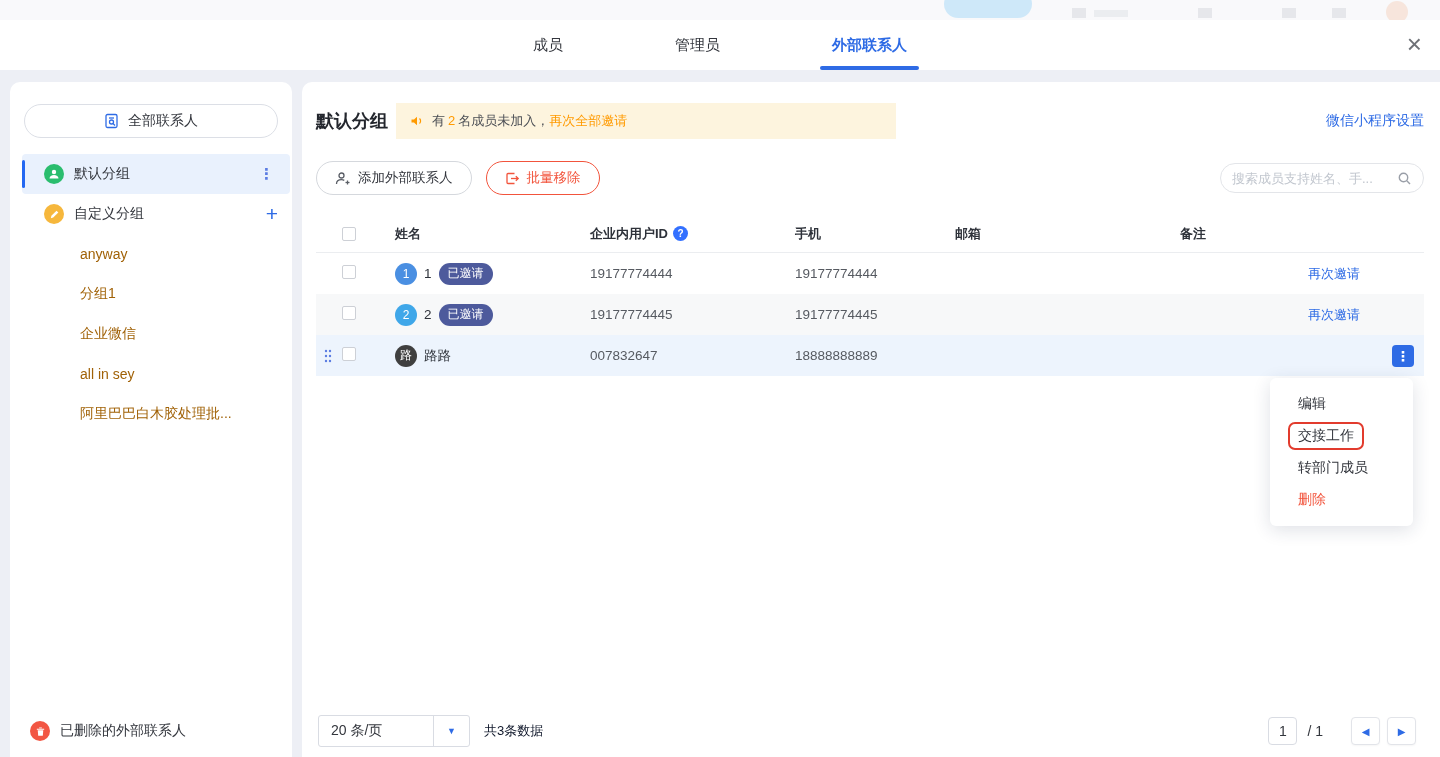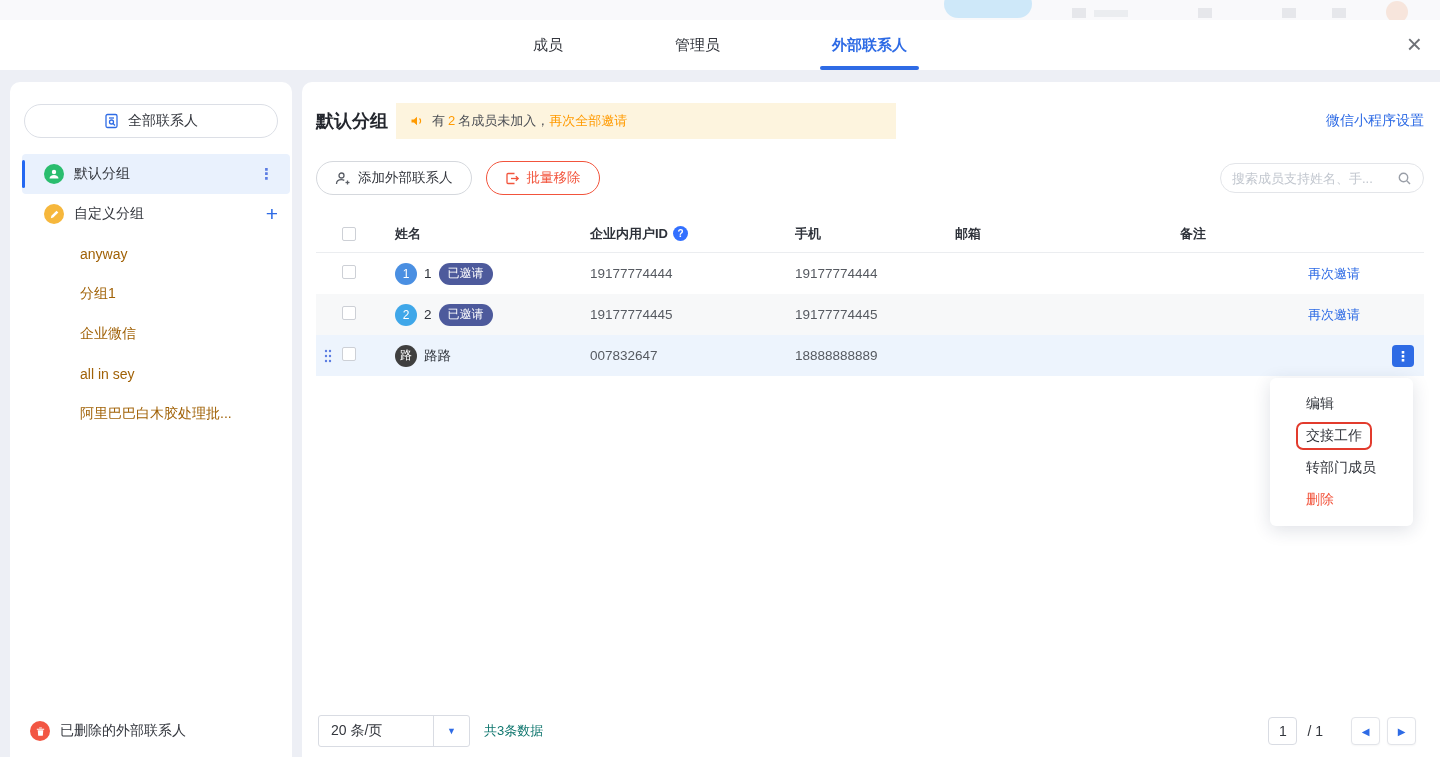--- a/index.html
+++ b/index.html
@@ -78,31 +78,31 @@
   .nm { color:#2e323a; }
   .badge { background:#4d5a9c; color:#fff; font-size:12px; padding:2.5px 9px; border-radius:11px; }
   .c-ops { padding-left:12px; display:flex; align-items:center; }
   .blue-link { color:#2e6be5; font-size:13px; cursor:pointer; text-decoration:none; }
   .kebab-btn { position:absolute; right:10px; top:50%; transform:translateY(-50%); width:22px; height:22px; background:#2e6be5; border-radius:4px; color:#fff; font-weight:700; font-size:14px; display:flex; align-items:center; justify-content:center; cursor:pointer; }
   .drag-handle { position:absolute; left:8px; top:50%; transform:translateY(-50%); cursor:grab; line-height:0; }
 
   .help-badge { width:15px; height:15px; border-radius:50%; background:#3370ff; color:#fff; font-size:10px; font-weight:700; display:inline-flex; align-items:center; justify-content:center; cursor:pointer; }
 
   
-  .ctx-menu { position:absolute; left:968px; top:296px; width:143px; background:#fff; border-radius:6px; box-shadow:0 4px 18px rgba(30,40,80,.14); padding:10px 12px; z-index:5; }
+  .ctx-menu { position:absolute; left:968px; top:296px; width:143px; background:#fff; border-radius:6px; box-shadow:0 4px 18px rgba(30,40,80,.14); padding:10px 4px; z-index:5; }
   .ctx-item { height:32px; display:flex; align-items:center; padding-left:24px; font-size:14px; color:#33363d; cursor:pointer; }
   .ctx-item .hl-box { border:2px solid #e23b2d; border-radius:7px; padding:3px 8px; margin-left:-10px; }
   .ctx-item.danger { color:#f2543c; }
 
   
   .footer { position:absolute; left:16px; right:24px; bottom:10px; height:32px; display:flex; align-items:center; }
   .page-size { width:152px; height:32px; border:1px solid #d9dce3; border-radius:3px; background:#fff; display:flex; align-items:center; cursor:pointer; }
   .page-size .ps-label { flex:1; padding-left:12px; font-size:14px; color:#33363d; }
   .page-size .ps-arrow { width:36px; height:100%; border-left:1px solid #d9dce3; display:flex; align-items:center; justify-content:center; color:#2e6be5; font-size:9px; }
-  .total-text { margin-left:14px; font-size:13px; color:#0f766e; }
+  .total-text { margin-left:14px; font-size:13px; color:#0f172a; }
   .pager { margin-left:auto; display:flex; align-items:center; }
   .page-input { width:29px; height:28px; border:1px solid #d9dce3; border-radius:4px; text-align:center; font-size:14px; color:#33363d; outline:0; }
   .page-total { margin:0 12px 0 10px; font-size:14px; color:#33363d; }
   .pg-btn { width:29px; height:28px; border:1px solid #e2e4e9; border-radius:4px; background:#fff; box-shadow:0 1px 2px rgba(0,0,0,.04); display:flex; align-items:center; justify-content:center; color:#2e6be5; font-size:10px; cursor:pointer; }
   .pg-btn + .pg-btn { margin-left:7px; }
   .pg-btn.prev { margin-left:16px; }
 </style>
 </head>
 <body>
 

